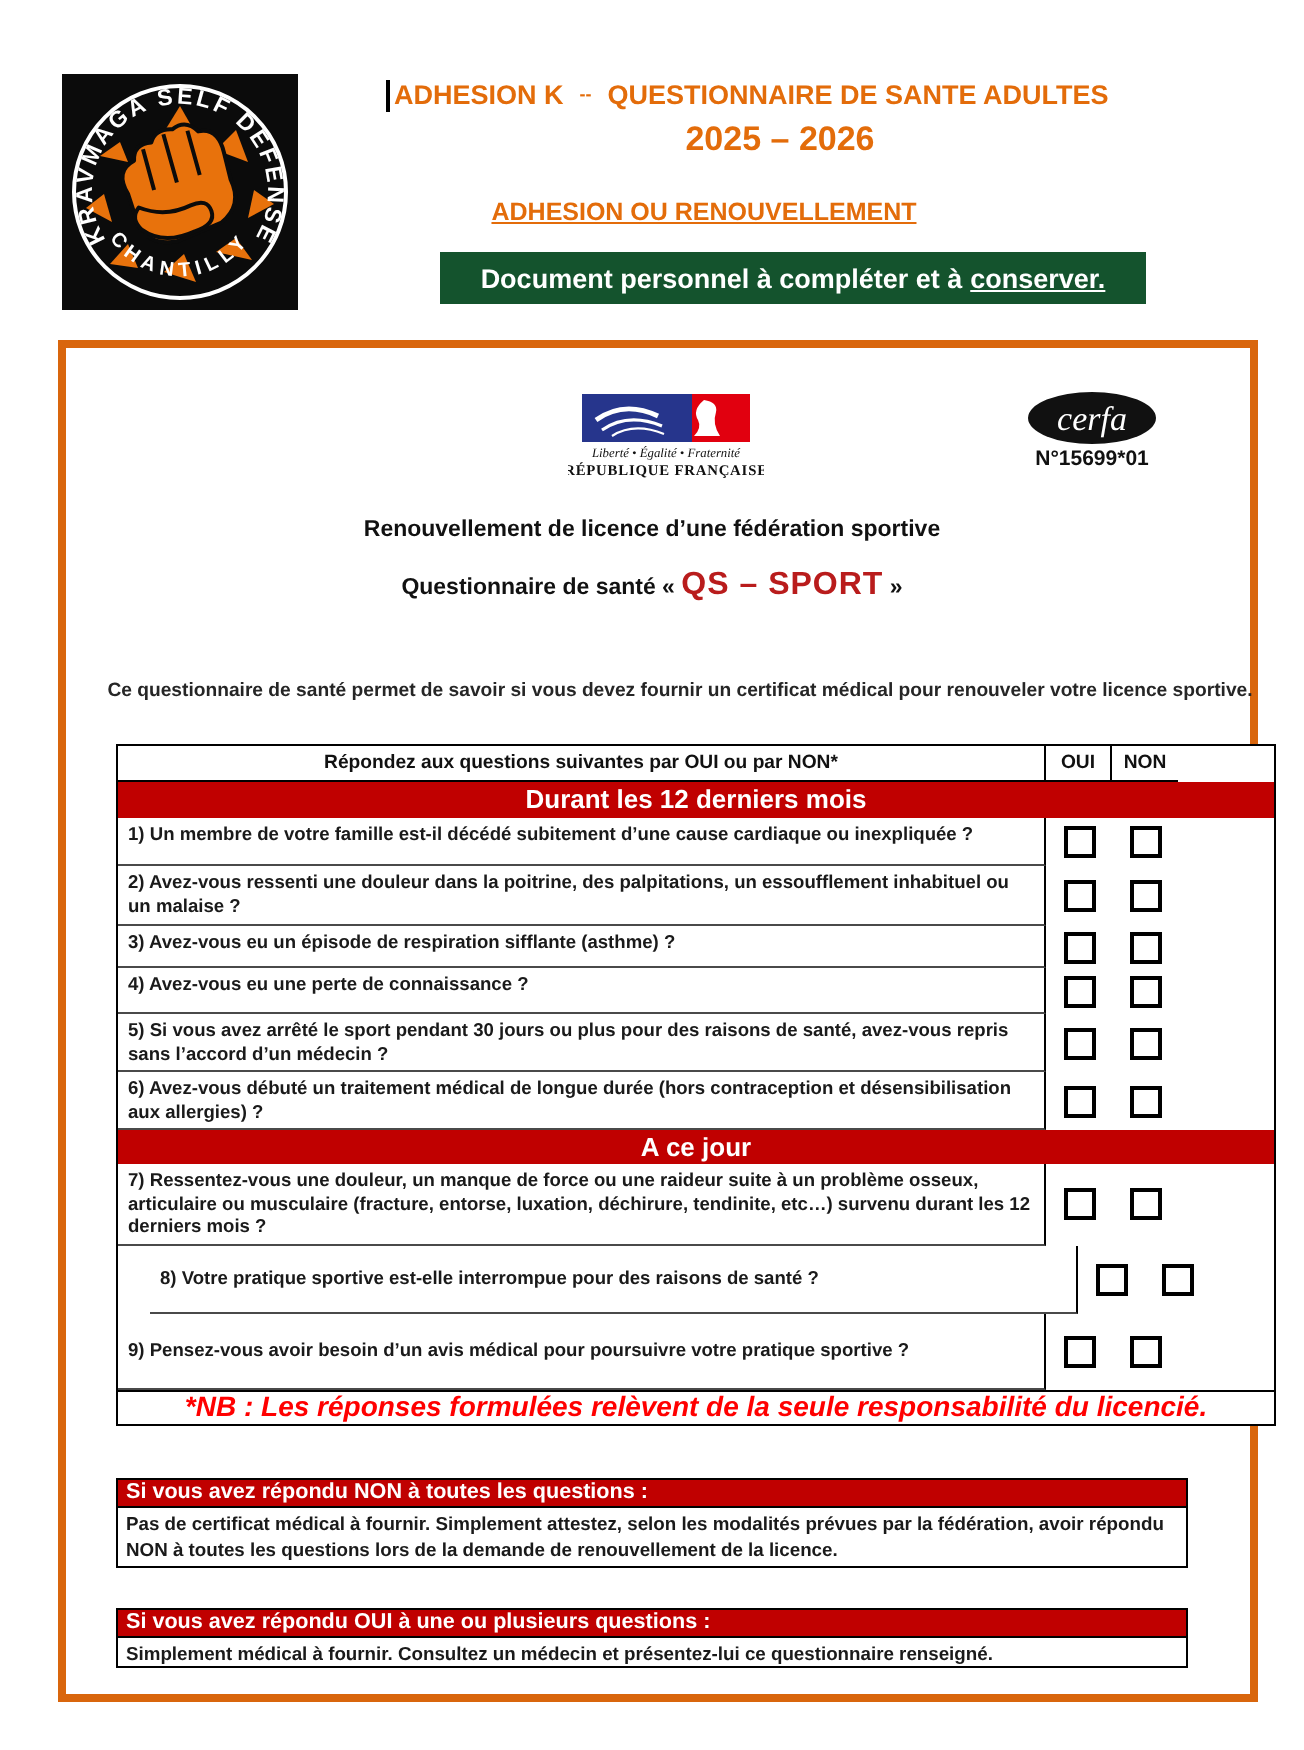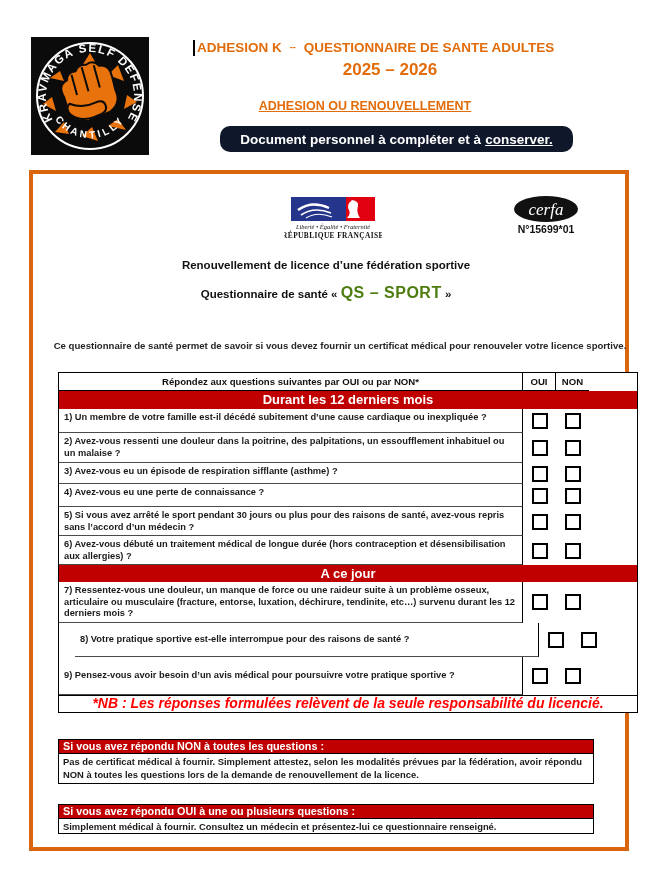--- a/index.html
+++ b/index.html
@@ -6,33 +6,33 @@
   #page{position:relative;width:652px;height:875px;background:#ffffff;overflow:hidden;
         font-family:"Liberation Sans",sans-serif;}
   .abs{position:absolute;}
 
   
   #club-logo{left:31px;top:37px;width:118px;height:118px;}
   #text-cursor{left:193px;top:40px;width:2px;height:16px;background:#000;}
   #title-line{left:197px;top:40px;width:400px;color:#E36C0A;font-weight:bold;font-size:13.5px;white-space:nowrap;}
   #title-line .sep{font-size:9px;vertical-align:2px;padding:0 8px;}
   #season{left:240px;top:60px;width:300px;text-align:center;color:#E36C0A;font-weight:bold;font-size:17px;}
-  #subtitle{left:215px;top:99px;width:300px;text-align:center;color:#E36C0A;font-weight:bold;
+  #subtitle{left:202px;top:99px;width:300px;text-align:center;color:#E36C0A;font-weight:bold;
             font-size:12.5px;text-decoration:underline;}
-  #notice-bar{left:220px;top:126px;width:353px;height:26px;background:#0f172a;color:#fff;
-              font-weight:bold;font-size:13.5px;display:flex;align-items:center;justify-content:center;white-space:nowrap;border-radius:10px;}
+  #notice-bar{left:220px;top:126px;width:353px;height:26px;background:#14532d;color:#fff;
+              font-weight:bold;font-size:13.5px;display:flex;align-items:center;justify-content:center;white-space:nowrap;}
   #notice-bar .u{text-decoration:underline;margin-left:4px;}
 
   
   #doc-frame{left:29px;top:170px;width:592px;height:673px;border:4px solid #D9660D;background:#fff;}
   #rf-logo{left:284px;top:197px;width:98px;height:44px;}
   #cerfa-logo{left:512px;top:196px;width:72px;height:42px;}
   #doc-heading{left:33px;top:259px;width:586px;text-align:center;font-weight:bold;font-size:11.5px;color:#111;}
   #doc-subheading{left:33px;top:284px;width:586px;text-align:center;font-weight:bold;font-size:11.5px;color:#111;}
-  #doc-subheading .qs{color:#4d7c0f;font-size:16px;letter-spacing:.5px;}
+  #doc-subheading .qs{color:#b91c1c;font-size:16px;letter-spacing:.5px;}
   #doc-intro{left:50px;top:340px;width:580px;text-align:center;font-weight:bold;font-size:9.6px;color:#262626;}
 
   
   #qtable{left:58px;top:372px;width:580px;border:1.6px solid #000;box-sizing:border-box;background:#fff;}
   .trow{display:flex;align-items:stretch;}
   .hq{width:464px;box-sizing:border-box;border-right:1.4px solid #000;border-bottom:1.4px solid #000;
       text-align:center;font-weight:bold;font-size:9.6px;padding:3px 2px;color:#111;}
   .hyn{width:33px;box-sizing:border-box;border-bottom:1.4px solid #000;display:flex;align-items:center;
        justify-content:center;font-weight:bold;font-size:9.6px;color:#111;}
   .hyn.mid{border-right:1.4px solid #000;}

